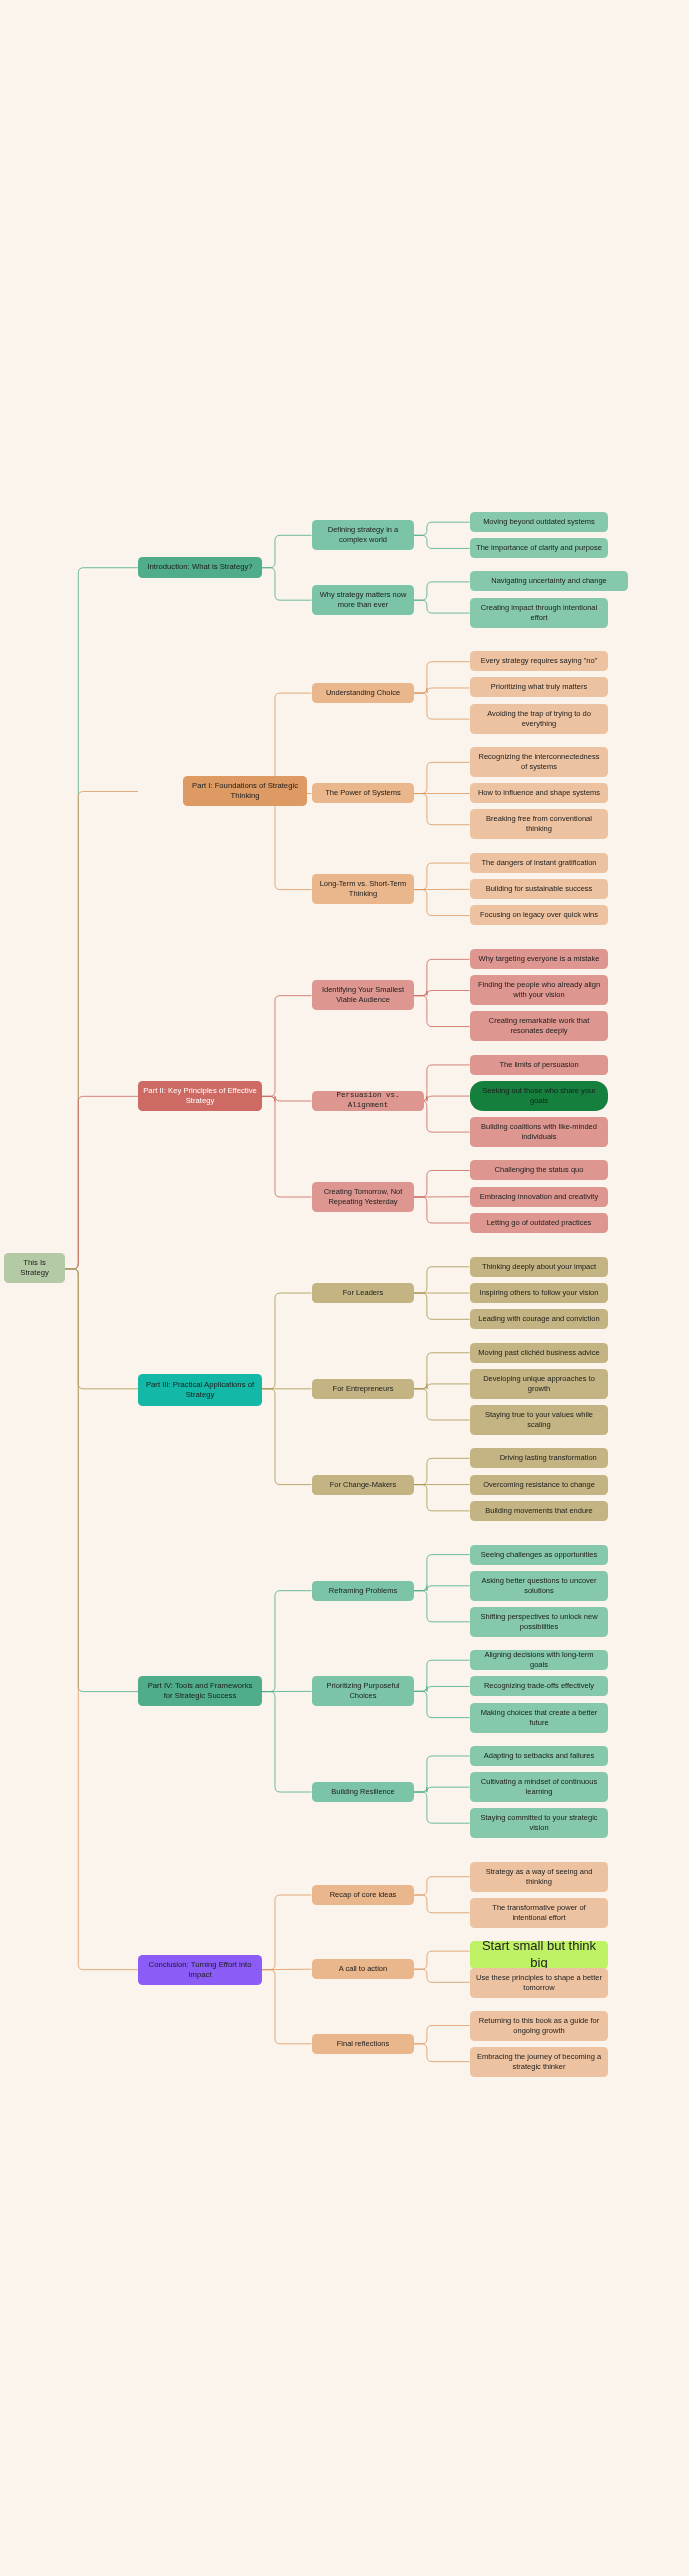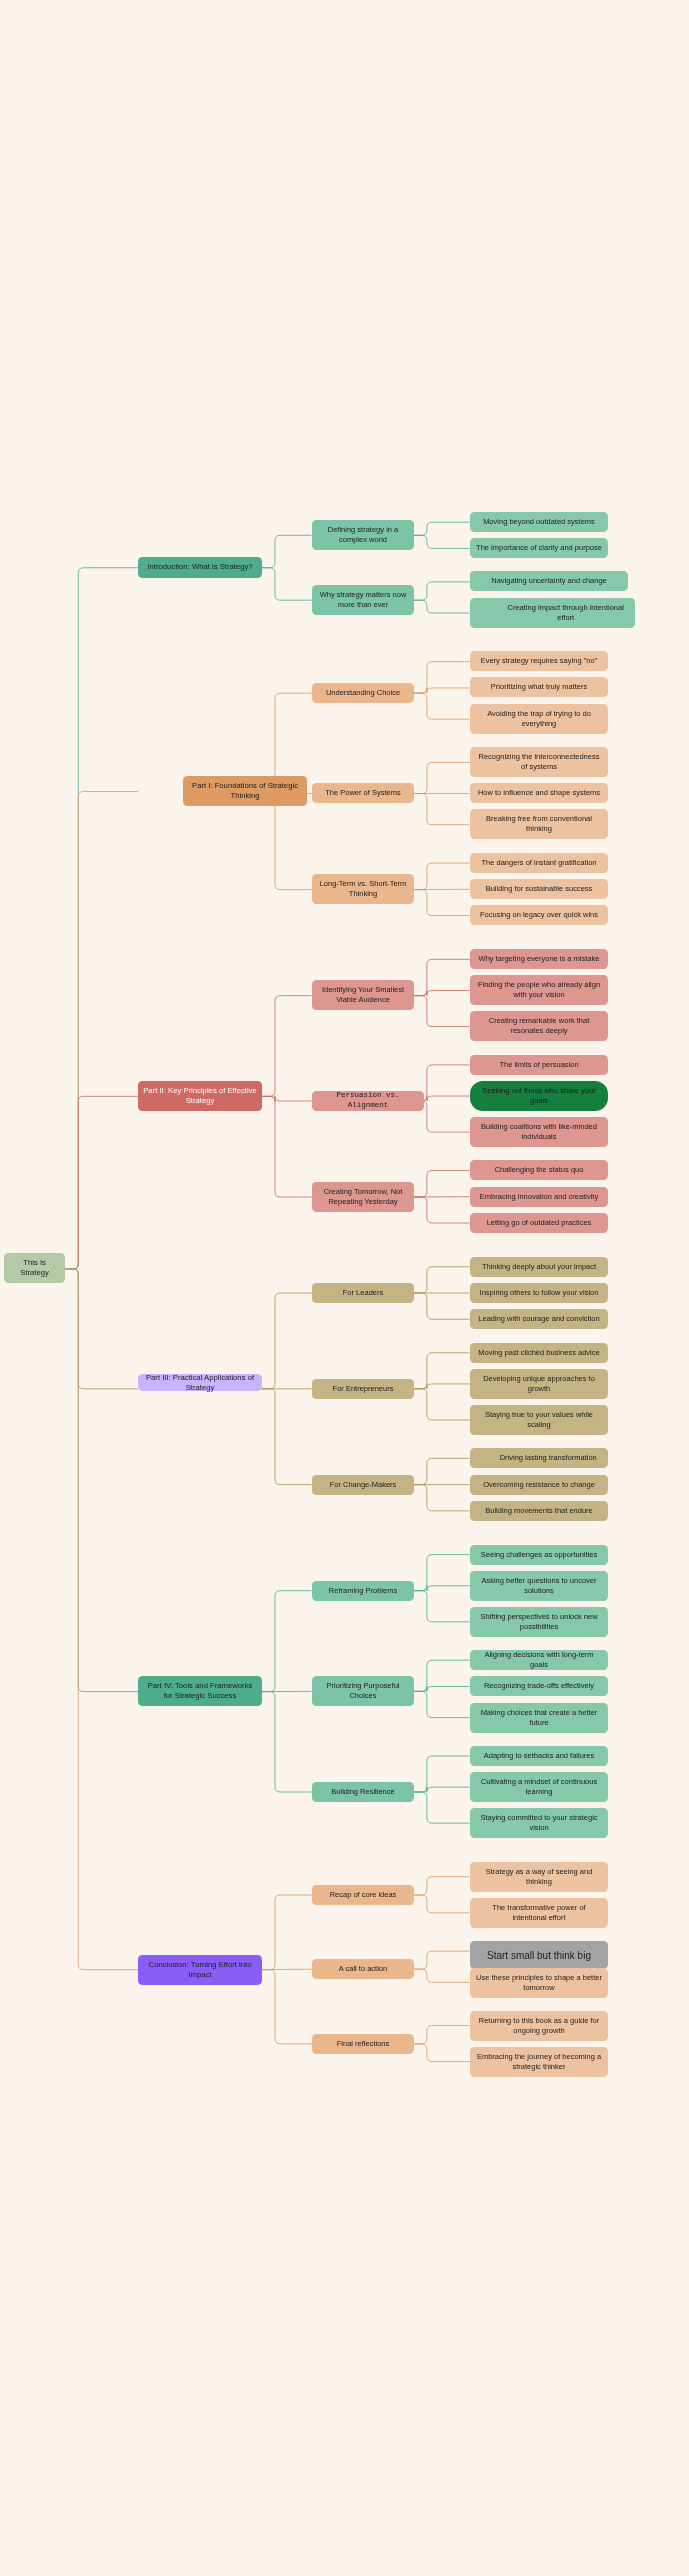--- a/index.html
+++ b/index.html
@@ -121,21 +121,21 @@
       <path d="M 803 3967.5 L 819 3967.5 Q 829 3967.5 829 3977.5 L 829 3992 Q 829 4002 839 4002 L 912 4002" fill="none" stroke="#dd9a63" stroke-width="1.6"></path>
     </svg>
   <div id="nodes">
       <div class="node lvl0 root" style="left: 4.1px; top: 1253px; width: 61px; height: 30px; background: rgb(180, 201, 166); font-size: 7.7px;">This Is Strategy</div>
       <div class="node lvl1" style="left: 138px; top: 557px; width: 124px; height: 20.6px; background: rgb(79, 173, 139); font-size: 7.7px;">Introduction: What is Strategy?</div>
       <div class="node lvl2" style="left: 312px; top: 520px; width: 102px; height: 30px; background: rgb(124, 196, 167); font-size: 7.5px;">Defining strategy in a complex world</div>
       <div class="node lvl3" style="left: 470px; top: 512px; width: 138px; height: 20px; background: rgb(133, 200, 171); font-size: 7.5px;">Moving beyond outdated systems</div>
       <div class="node lvl3" style="left: 470px; top: 538px; width: 138px; height: 20px; background: rgb(133, 200, 171); font-size: 7.5px;">The importance of clarity and purpose</div>
       <div class="node lvl2" style="left: 312px; top: 585px; width: 102px; height: 30px; background: rgb(124, 196, 167); font-size: 7.5px;">Why strategy matters now more than ever</div>
       <div class="node lvl3" style="left: 470px; top: 571px; width: 158px; height: 20px; background: rgb(133, 200, 171); font-size: 7.5px;">Navigating uncertainty and change</div>
-      <div class="node lvl3" style="left: 470px; top: 598px; width: 165px; height: 30px; background: rgb(133, 200, 171); font-size: 7.5px; padding-left: 31px;">Creating impact through intentional effort</div>
+      <div class="node lvl3" style="left: 470px; top: 598px; width: 138px; height: 30px; background: rgb(133, 200, 171); font-size: 7.5px;">Creating impact through intentional effort</div>
       <div class="node lvl1" style="left: 138px; top: 776px; width: 124px; height: 30px; background: rgb(221, 154, 99); font-size: 7.7px; margin-left: 45px;">Part I: Foundations of Strategic Thinking</div>
       <div class="node lvl2" style="left: 312px; top: 683px; width: 102px; height: 20px; background: rgb(234, 182, 139); font-size: 7.5px;">Understanding Choice</div>
       <div class="node lvl3" style="left: 470px; top: 651px; width: 138px; height: 20px; background: rgb(237, 194, 160); font-size: 7.5px;">Every strategy requires saying "no"</div>
       <div class="node lvl3" style="left: 470px; top: 677px; width: 138px; height: 20px; background: rgb(237, 194, 160); font-size: 7.5px;">Prioritizing what truly matters</div>
       <div class="node lvl3" style="left: 470px; top: 704px; width: 138px; height: 30px; background: rgb(237, 194, 160); font-size: 7.5px;">Avoiding the trap of trying to do everything</div>
       <div class="node lvl2" style="left: 312px; top: 783px; width: 102px; height: 20px; background: rgb(234, 182, 139); font-size: 7.5px;">The Power of Systems</div>
       <div class="node lvl3" style="left: 470px; top: 747px; width: 138px; height: 30px; background: rgb(237, 194, 160); font-size: 7.5px;">Recognizing the interconnectedness of systems</div>
       <div class="node lvl3" style="left: 470px; top: 783px; width: 138px; height: 20px; background: rgb(237, 194, 160); font-size: 7.5px;">How to influence and shape systems</div>
       <div class="node lvl3" style="left: 470px; top: 809px; width: 138px; height: 30px; background: rgb(237, 194, 160); font-size: 7.5px;">Breaking free from conventional thinking</div>
       <div class="node lvl2" style="left: 312px; top: 874px; width: 102px; height: 30px; background: rgb(234, 182, 139); font-size: 7.5px;">Long-Term vs. Short-Term Thinking</div>
@@ -148,21 +148,21 @@
       <div class="node lvl3" style="left: 470px; top: 975px; width: 138px; height: 30px; background: rgb(221, 151, 144); font-size: 7.5px;">Finding the people who already align with your vision</div>
       <div class="node lvl3" style="left: 470px; top: 1011px; width: 138px; height: 30px; background: rgb(221, 151, 144); font-size: 7.5px;">Creating remarkable work that resonates deeply</div>
       <div class="node lvl2" style="left: 312px; top: 1091px; width: 112px; height: 20px; background: rgb(221, 151, 144); font-size: 7.5px; font-family: Liberation Mono, monospace;">Persuasion vs. Alignment</div>
       <div class="node lvl3" style="left: 470px; top: 1055px; width: 138px; height: 20px; background: rgb(221, 151, 144); font-size: 7.5px;">The limits of persuasion</div>
       <div class="node lvl3" style="left: 470px; top: 1081px; width: 138px; height: 30px; background: #15803d; font-size: 7.5px; border-radius: 13px;">Seeking out those who share your goals</div>
       <div class="node lvl3" style="left: 470px; top: 1117px; width: 138px; height: 30px; background: rgb(221, 151, 144); font-size: 7.5px;">Building coalitions with like-minded individuals</div>
       <div class="node lvl2" style="left: 312px; top: 1182px; width: 102px; height: 30px; background: rgb(221, 151, 144); font-size: 7.5px;">Creating Tomorrow, Not Repeating Yesterday</div>
       <div class="node lvl3" style="left: 470px; top: 1160px; width: 138px; height: 20px; background: rgb(221, 151, 144); font-size: 7.5px;">Challenging the status quo</div>
       <div class="node lvl3" style="left: 470px; top: 1187px; width: 138px; height: 20px; background: rgb(221, 151, 144); font-size: 7.5px;">Embracing innovation and creativity</div>
       <div class="node lvl3" style="left: 470px; top: 1213px; width: 138px; height: 20px; background: rgb(221, 151, 144); font-size: 7.5px;">Letting go of outdated practices</div>
-      <div class="node lvl1" style="left: 138px; top: 1374px; width: 124px; height: 17px; background: #c4b5fd; font-size: 7.7px;">Part III: Practical Applications of Strategy</div>
+      <div class="node lvl1" style="left: 138px; top: 1374px; width: 124px; height: 32px; background: #14b8a6; font-size: 7.7px;">Part III: Practical Applications of Strategy</div>
       <div class="node lvl2" style="left: 312px; top: 1283px; width: 102px; height: 20px; background: rgb(196, 180, 131); font-size: 7.5px;">For Leaders</div>
       <div class="node lvl3" style="left: 470px; top: 1257px; width: 138px; height: 20px; background: rgb(196, 180, 131); font-size: 7.5px;">Thinking deeply about your impact</div>
       <div class="node lvl3" style="left: 470px; top: 1283px; width: 138px; height: 20px; background: rgb(196, 180, 131); font-size: 7.5px;">Inspiring others to follow your vision</div>
       <div class="node lvl3" style="left: 470px; top: 1309px; width: 138px; height: 20px; background: rgb(196, 180, 131); font-size: 7.5px;">Leading with courage and conviction</div>
       <div class="node lvl2" style="left: 312px; top: 1379px; width: 102px; height: 20px; background: rgb(196, 180, 131); font-size: 7.5px;">For Entrepreneurs</div>
       <div class="node lvl3" style="left: 470px; top: 1343px; width: 138px; height: 20px; background: rgb(196, 180, 131); font-size: 7.5px;">Moving past clichéd business advice</div>
       <div class="node lvl3" style="left: 470px; top: 1369px; width: 138px; height: 30px; background: rgb(196, 180, 131); font-size: 7.5px;">Developing unique approaches to growth</div>
       <div class="node lvl3" style="left: 470px; top: 1405px; width: 138px; height: 30px; background: rgb(196, 180, 131); font-size: 7.5px;">Staying true to your values while scaling</div>
       <div class="node lvl2" style="left: 312px; top: 1475px; width: 102px; height: 20px; background: rgb(196, 180, 131); font-size: 7.5px;">For Change-Makers</div>
       <div class="node lvl3" style="left: 470px; top: 1448px; width: 138px; height: 20px; background: rgb(196, 180, 131); font-size: 7.5px; padding-left: 23px;">Driving lasting transformation</div>
@@ -179,20 +179,20 @@
       <div class="node lvl3" style="left: 470px; top: 1703px; width: 138px; height: 30px; background: rgb(133, 200, 171); font-size: 7.5px;">Making choices that create a better future</div>
       <div class="node lvl2" style="left: 312px; top: 1782px; width: 102px; height: 20px; background: rgb(124, 196, 167); font-size: 7.5px;">Building Resilience</div>
       <div class="node lvl3" style="left: 470px; top: 1746px; width: 138px; height: 20px; background: rgb(133, 200, 171); font-size: 7.5px;">Adapting to setbacks and failures</div>
       <div class="node lvl3" style="left: 470px; top: 1772px; width: 138px; height: 30px; background: rgb(133, 200, 171); font-size: 7.5px;">Cultivating a mindset of continuous learning</div>
       <div class="node lvl3" style="left: 470px; top: 1808px; width: 138px; height: 30px; background: rgb(133, 200, 171); font-size: 7.5px;">Staying committed to your strategic vision</div>
       <div class="node lvl1" style="left: 138px; top: 1955px; width: 124px; height: 30px; background: #8b5cf6; font-size: 7.7px;">Conclusion: Turning Effort into Impact</div>
       <div class="node lvl2" style="left: 312px; top: 1885px; width: 102px; height: 20px; background: rgb(234, 182, 139); font-size: 7.5px;">Recap of core ideas</div>
       <div class="node lvl3" style="left: 470px; top: 1862px; width: 138px; height: 30px; background: rgb(237, 194, 160); font-size: 7.5px;">Strategy as a way of seeing and thinking</div>
       <div class="node lvl3" style="left: 470px; top: 1898px; width: 138px; height: 30px; background: rgb(237, 194, 160); font-size: 7.5px;">The transformative power of intentional effort</div>
       <div class="node lvl2" style="left: 312px; top: 1959px; width: 102px; height: 20px; background: rgb(234, 182, 139); font-size: 7.5px;">A call to action</div>
-      <div class="node lvl3" style="left: 470px; top: 1941px; width: 138px; height: 28px; background: #a3a3a3; font-size: 10px;">Start small but think big</div>
+      <div class="node lvl3" style="left: 470px; top: 1941px; width: 138px; height: 28px; background: #bef264; font-size: 13px;">Start small but think big</div>
       <div class="node lvl3" style="left: 470px; top: 1968px; width: 138px; height: 30px; background: rgb(237, 194, 160); font-size: 7.5px;">Use these principles to shape a better tomorrow</div>
       <div class="node lvl2" style="left: 312px; top: 2034px; width: 102px; height: 20px; background: rgb(234, 182, 139); font-size: 7.5px;">Final reflections</div>
       <div class="node lvl3" style="left: 470px; top: 2011px; width: 138px; height: 30px; background: rgb(237, 194, 160); font-size: 7.5px;">Returning to this book as a guide for ongoing growth</div>
       <div class="node lvl3" style="left: 470px; top: 2047px; width: 138px; height: 30px; background: rgb(237, 194, 160); font-size: 7.5px;">Embracing the journey of becoming a strategic thinker</div>
     </div>
 </div>
 
 
 </body></html>

